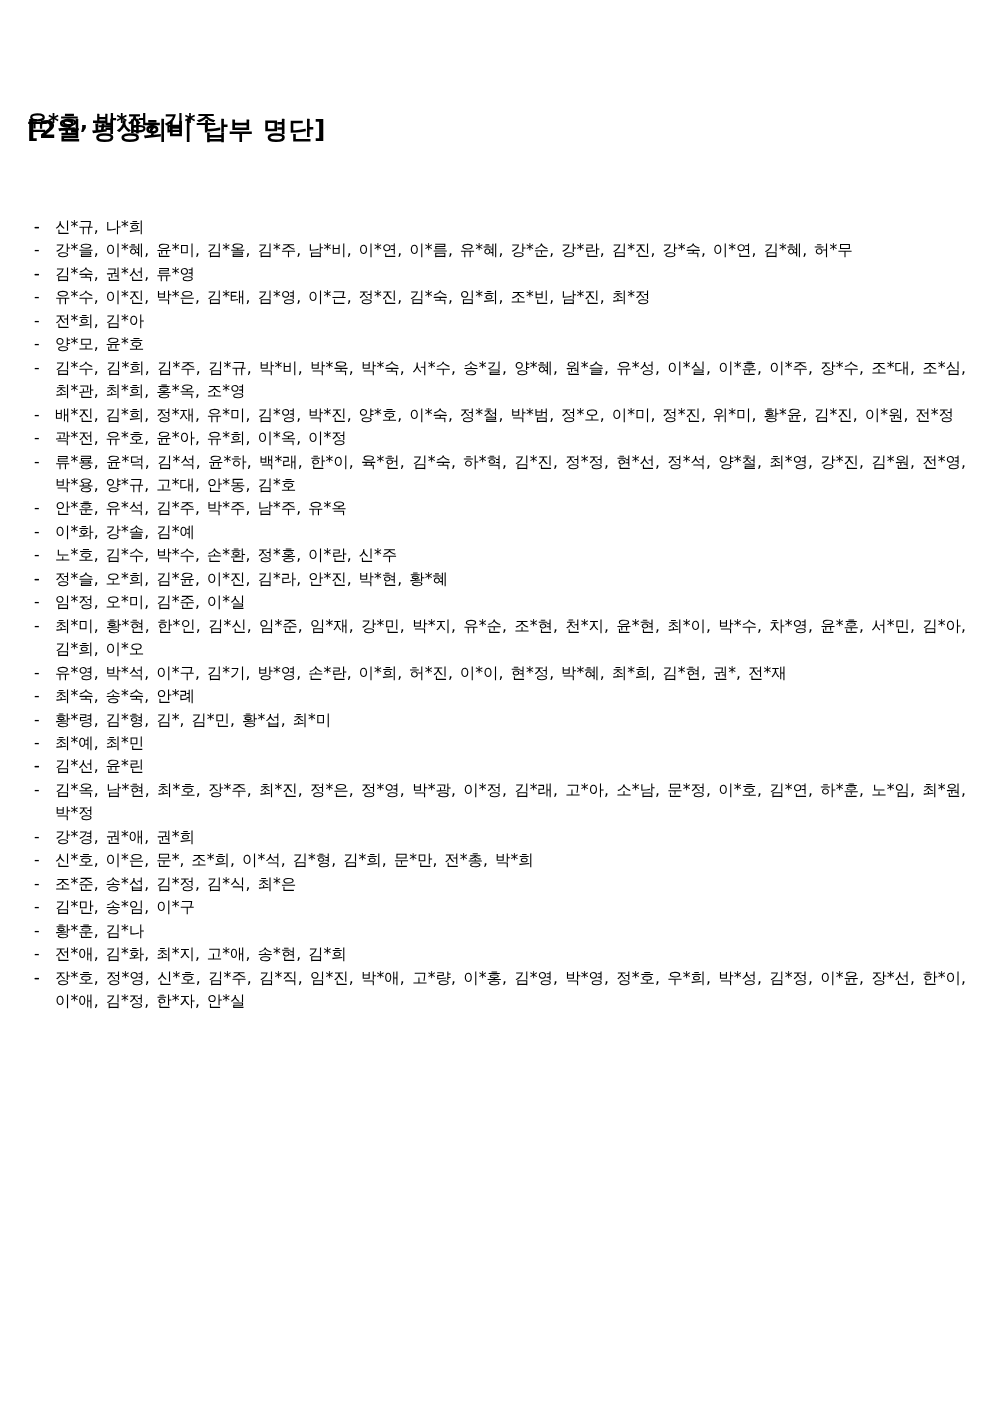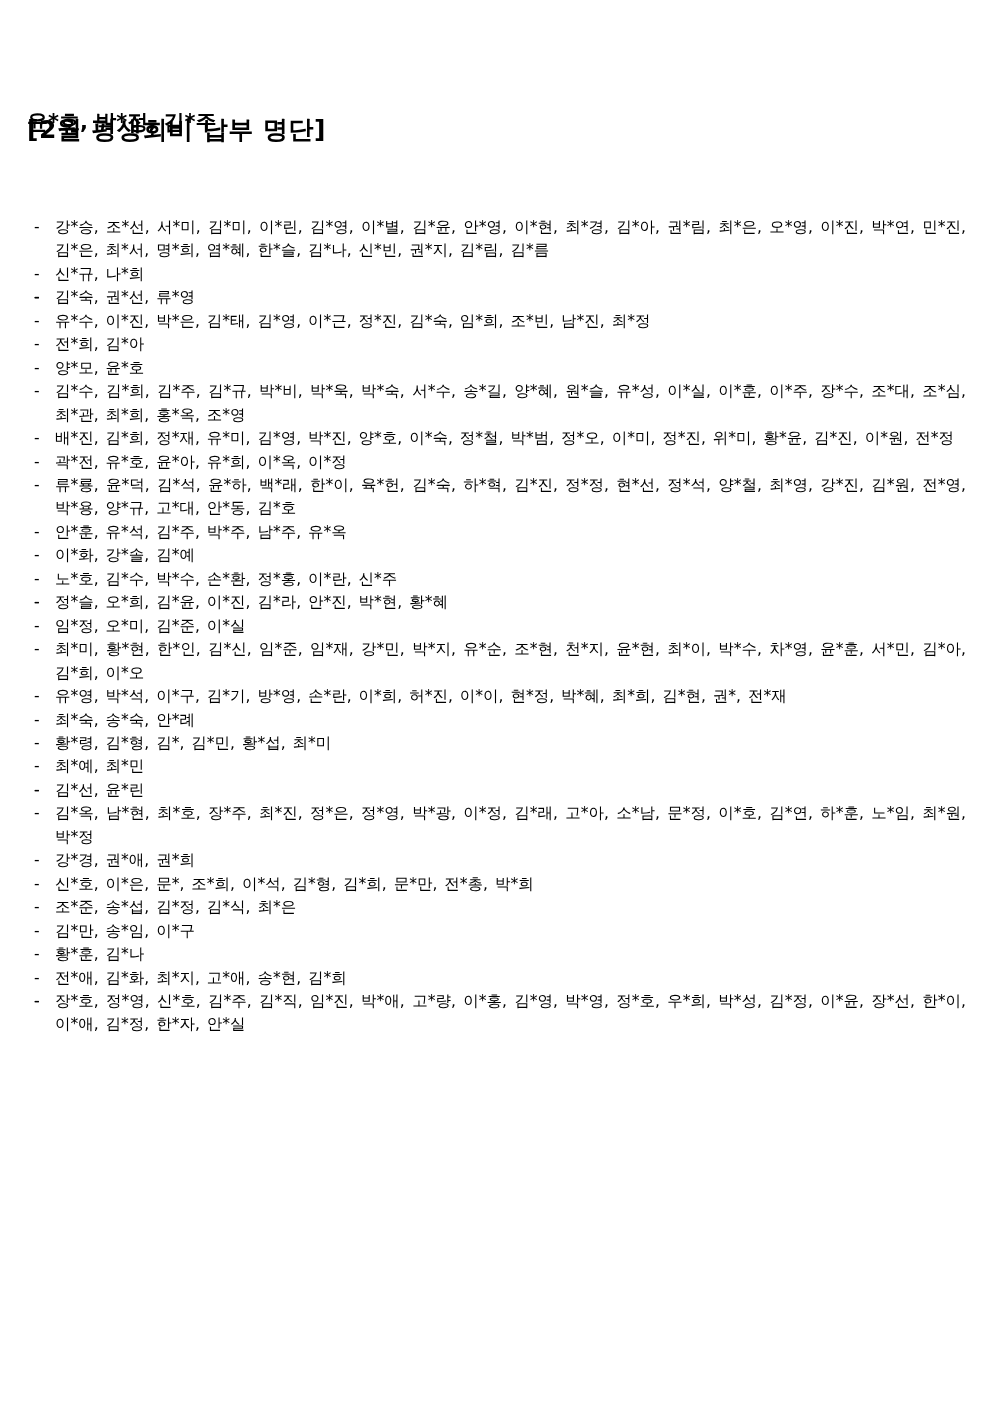--- a/index.html
+++ b/index.html
@@ -25,23 +25,23 @@
   </style>
 </head>
 <body>
 
 <div class="page">
   <div class="h1" style="top:75px;">[2월 평생회비 납부 명단]</div>
   <div class="lifetime-names">윤*호, 박*정, 김*주</div>
 
 
   <ul class="list" id="group-list">
-    <li class="item"><span class="dash">-</span><span>강*승, 조*선, 서*미, 김*미, 이*린, 김*영, 이*별, 김*윤, 안*영, 이*현, 최*경, 김*아, 권*림, 최*은, 오*영, 이*진, 박*연, 민*진, 김*은, 최*서, 명*희, 염*혜, 한*슬, 김*나, 신*빈, 권*지, 김*림, 김*름</span></li>
+    <li class="item"><span class="dash">-</span></li>
     <li class="item"><span class="dash">-</span><span>신*규, 나*희</span></li>
-    <li class="item"><span class="dash">-</span></li>
+    <li class="item"><span class="dash">-</span><span>강*을, 이*혜, 윤*미, 김*올, 김*주, 남*비, 이*연, 이*름, 유*혜, 강*순, 강*란, 김*진, 강*숙, 이*연, 김*혜, 허*무</span></li>
     <li class="item"><span class="dash">-</span></li>
     <li class="item"><span class="dash">-</span><span>김*숙, 권*선, 류*영</span></li>
     <li class="item"><span class="dash">-</span><span>유*수, 이*진, 박*은, 김*태, 김*영, 이*근, 정*진, 김*숙, 임*희, 조*빈, 남*진, 최*정</span></li>
     <li class="item"><span class="dash">-</span><span>전*희, 김*아</span></li>
     <li class="item"><span class="dash">-</span><span>양*모, 윤*호</span></li>
     <li class="item"><span class="dash">-</span><span>김*수, 김*희, 김*주, 김*규, 박*비, 박*욱, 박*숙, 서*수, 송*길, 양*혜, 원*슬, 유*성, 이*실, 이*훈, 이*주, 장*수, 조*대, 조*심, 최*관, 최*희, 홍*옥, 조*영</span></li>
     <li class="item"><span class="dash">-</span><span>배*진, 김*희, 정*재, 유*미, 김*영, 박*진, 양*호, 이*숙, 정*철, 박*범, 정*오, 이*미, 정*진, 위*미, 황*윤, 김*진, 이*원, 전*정</span></li>
     <li class="item"><span class="dash">-</span><span>곽*전, 유*호, 윤*아, 유*희, 이*옥, 이*정</span></li>
     <li class="item"><span class="dash">-</span><span>류*룡, 윤*덕, 김*석, 윤*하, 백*래, 한*이, 육*헌, 김*숙, 하*혁, 김*진, 정*정, 현*선, 정*석, 양*철, 최*영, 강*진, 김*원, 전*영, 박*용, 양*규, 고*대, 안*동, 김*호</span></li>
     <li class="item"><span class="dash">-</span><span>안*훈, 유*석, 김*주, 박*주, 남*주, 유*옥</span></li>

